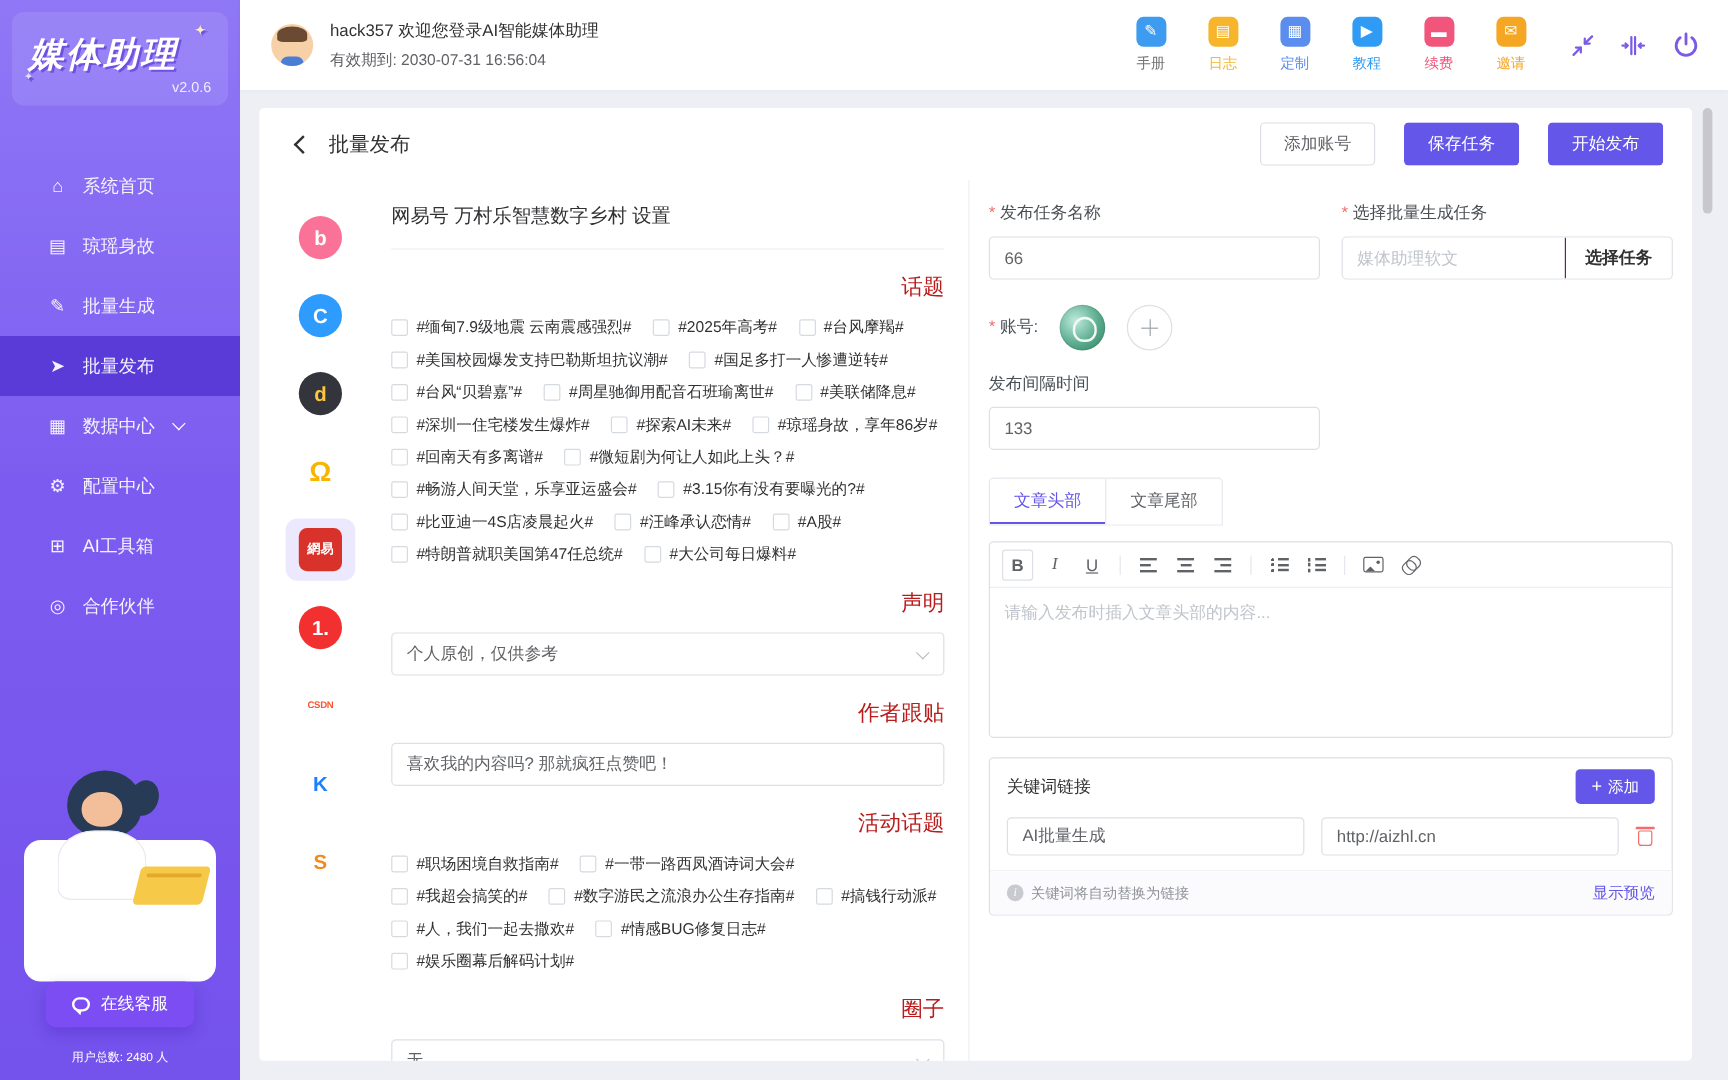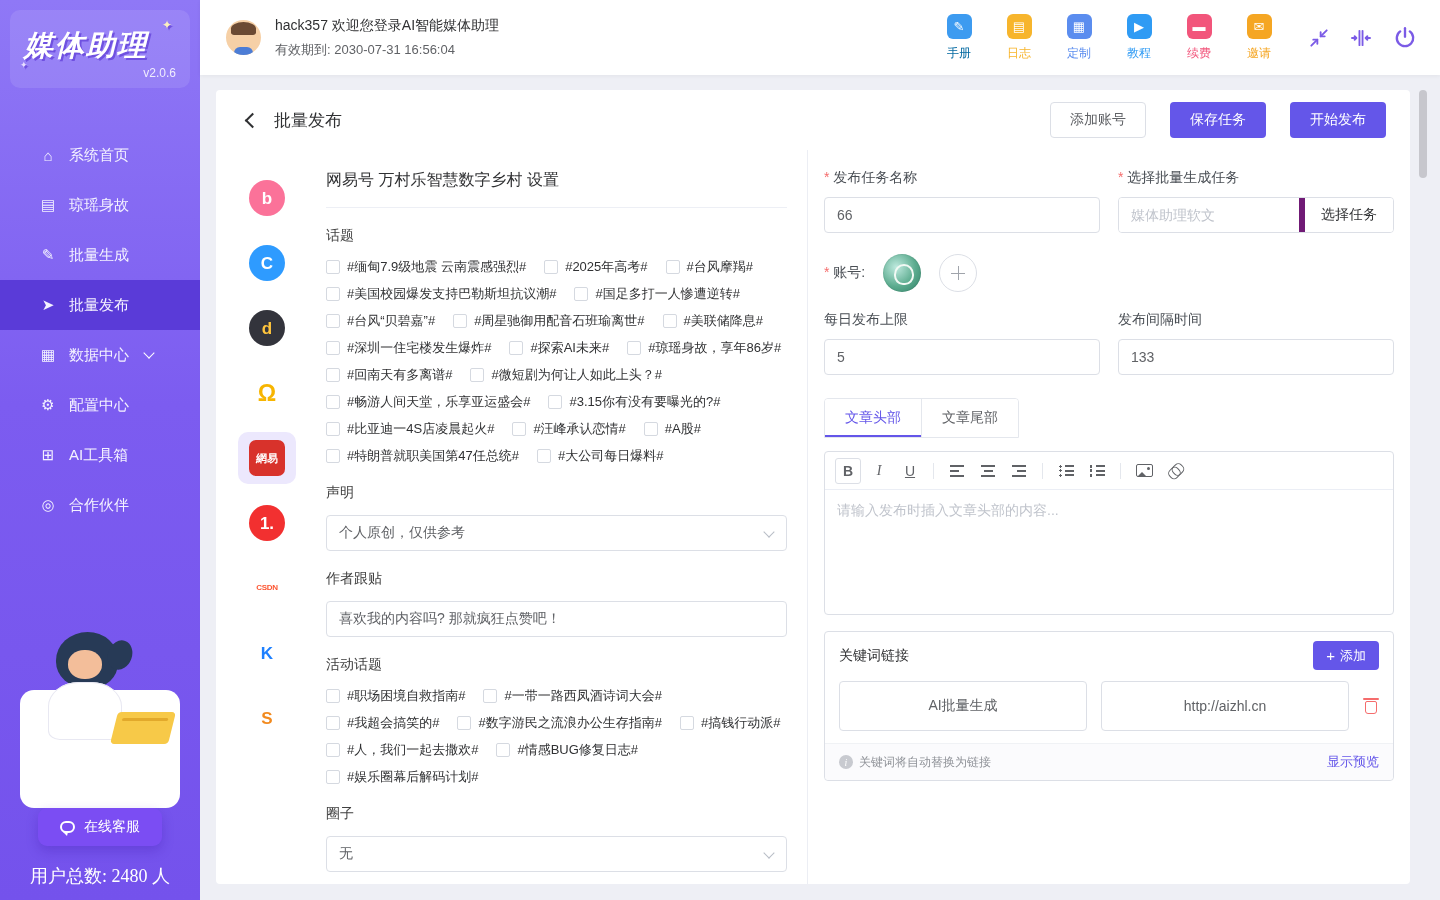--- a/index.html
+++ b/index.html
@@ -26,21 +26,21 @@
   .illus-card { position:absolute; left:4px; right:4px; bottom:-20px; height:118px; background:#fff; border-radius:14px; }
   .person-hair { position:absolute; left:40px; top:2px; width:62px; height:56px; background:#273A56; border-radius:52% 50% 44% 48%; }
   .person-bun { position:absolute; left:92px; top:10px; width:24px; height:30px; background:#273A56; border-radius:50%; transform:rotate(20deg); }
   .person-face { position:absolute; left:52px; top:20px; width:34px; height:29px; background:#F3BE9A; border-radius:48%; }
   .person-body { position:absolute; left:32px; top:52px; width:74px; height:58px; background:#fff; border-radius:42% 42% 16% 16%; box-shadow:inset 0 0 0 1px #E8E8F2; }
   .laptop { position:absolute; right:12px; top:82px; width:58px; height:32px; background:#F7C948; border-radius:4px; transform:skewX(-14deg); }
   .laptop::after { content:""; position:absolute; left:6px; top:6px; right:6px; height:3px; background:#E2A92B; border-radius:2px; }
   .service-btn { position:relative; display:inline-flex; align-items:center; gap:9px; background:#7B4DF3; height:38px; padding:0 22px; border-radius:9px; color:#fff; font-size:14px; border:none; cursor:pointer; box-shadow:0 5px 12px rgba(62,22,170,.28); margin-top:20px; font-family:inherit; }
   .chat-ic { width:15px; height:12px; border:2px solid #fff; border-radius:6px; position:relative; }
   .chat-ic::after { content:""; position:absolute; left:1px; bottom:-5px; border-left:4px solid transparent; border-right:1px solid transparent; border-top:4px solid #fff; }
-  .user-total { margin-top:18px; font-size:18px; color:#fff;font-family:Liberation Serif, serif; }
+  .user-total { margin-top:18px; font-size:10px; color:#fff; }
 
   
   .main { flex:1; display:flex; flex-direction:column; min-width:0; }
   .topbar { height:75px; background:#fff; display:flex; align-items:center; padding:0 22px 0 26px; box-shadow:0 1px 4px rgba(0,0,0,.05); position:relative; z-index:2; }
   .avatar { width:35px; height:35px; border-radius:50%; background:#F6D0A6; position:relative; overflow:hidden; flex-shrink:0; cursor:pointer; }
   .avatar::before { content:""; position:absolute; top:2px; left:5px; right:5px; height:13px; background:#6B4A33; border-radius:50% 50% 20% 20%; }
   .avatar::after { content:""; position:absolute; bottom:-2px; left:8px; right:8px; height:10px; background:#4C7DD6; border-radius:6px 6px 0 0; }
   .welcome-block { margin-left:14px; }
   .welcome-line { font-size:14px; color:#303133; }
   .expiry-line { font-size:13px; color:#606266; margin-top:6px; }
@@ -72,39 +72,39 @@
   .plat-wrap { width:58px; height:52px; display:flex; align-items:center; justify-content:center; border-radius:10px; cursor:pointer; }
   .plat-wrap.active { background:#ECE8FD;justify-content:center; }
   .plat { width:36px; height:36px; border-radius:50%; display:flex; align-items:center; justify-content:center; font-weight:700; font-size:17px; line-height:1; }
   .plat-wrap.square .plat { border-radius:7px; font-size:11px; letter-spacing:0; }
   .plat-wrap.sm .plat { font-size:8px; letter-spacing:-0.3px; }
   .plat-wrap.bell .plat { font-size:23px; }
 
   
   .panel-mid { width:502px; flex-shrink:0; border-right:1px solid #ECEEF4; padding:0 20px 20px; overflow:hidden; }
   .panel-title { font-size:16px; font-weight:500; color:#303133; padding:20px 0 16px; border-bottom:1px solid #EDEFF5; }
-  .section-label { font-size:14px; color:#404040; margin:19px 0 13px; }
+  .section-label { font-size:18px; color:#b91c1c; margin:19px 0 13px;text-align:right; }
   .topic-list { display:flex; flex-wrap:wrap; column-gap:18px; row-gap:9px; font-size:13px; color:#303133; }
   .topic { display:flex; align-items:center; cursor:pointer; }
   .cb { width:14px; height:14px; border:1px solid #D5D9E0; border-radius:2px; background:#fff; margin-right:7px; flex-shrink:0; }
   .topic-label { white-space:nowrap; }
   .select { height:36px; border:1px solid #DCDFE6; border-radius:4px; display:flex; align-items:center; padding:0 12px; font-size:14px; color:#606266; background:#fff; position:relative; cursor:pointer; }
   .sel-chev { position:absolute; right:13px; top:12px; width:8px; height:8px; border-right:1.5px solid #B8BDC6; border-bottom:1.5px solid #B8BDC6; transform:rotate(45deg); }
   .text-input { width:100%; height:36px; border:1px solid #DCDFE6; border-radius:4px; padding:0 12px; font-size:14px; color:#606266; font-family:inherit; outline:none; background:#fff; }
   .text-input::placeholder { color:#C0C4CC; }
 
   
   .panel-right { flex:1; min-width:0; padding:0 16px 16px; overflow:hidden; }
   .form-row { display:grid; grid-template-columns:1fr 1fr; column-gap:18px; margin-top:19px; }
   .form-label { font-size:14px; color:#4A4F55; margin-bottom:10px; }
   .req::before { content:"* "; color:#F56C6C; }
   .input-group { display:flex; border:1px solid #DCDFE6; border-radius:4px; overflow:hidden; height:36px; background:#fff; }
   .input-group input { flex:1; min-width:0; border:none; padding:0 12px; font-size:14px; color:#606266; outline:none; font-family:inherit; }
   .input-group input::placeholder { color:#C0C4CC; }
-  .group-btn { border:none; border-left:6px solid #701a75; background:#fff; padding:0 16px; font-size:14px; color:#303133; font-weight:400; cursor:pointer; font-family:inherit; }
+  .group-btn { border:none; border-left:1px solid #701a75; background:#fff; padding:0 16px; font-size:14px; color:#303133; font-weight:700; cursor:pointer; font-family:inherit; }
   .account-row { display:flex; align-items:center; gap:18px; margin-top:21px; }
   .account-row .form-label { margin-bottom:0; }
   .avatar-acc { width:38px; height:38px; border-radius:50%; background:radial-gradient(circle at 35% 35%, #BFEADF 0%, #5BAB8E 55%, #2E7D64 100%); position:relative; cursor:pointer; box-shadow:inset 0 0 0 1px rgba(0,0,0,.06); }
   .avatar-acc::after { content:""; position:absolute; left:11px; top:10px; width:16px; height:17px; border:2px solid #F2F9F4; border-radius:50% 50% 45% 45%; }
   .plus-btn { width:38px; height:38px; border-radius:50%; border:1px solid #DCDFE6; background:#fff; position:relative; cursor:pointer; }
   .plus-btn::before, .plus-btn::after { content:""; position:absolute; background:#A0A4AB; }
   .plus-btn::before { left:11px; top:17.5px; width:14px; height:1.6px; }
   .plus-btn::after { left:17.5px; top:11px; width:1.6px; height:14px; }
 
   .tabs { display:flex; margin-top:23px; border:1px solid #E4E7ED; border-radius:4px 4px 0 0; width:max-content; overflow:hidden; }
@@ -139,21 +139,21 @@
   .i-link::before, .i-link::after { content:""; position:absolute; top:0; width:10px; height:9px; border:1.5px solid #606266; border-radius:4.5px; }
   .i-link::before { left:0; } .i-link::after { right:0; }
   .editor-body { height:124px; padding:12px; font-size:14px; color:#C0C4CC; cursor:text; }
 
   .kw-box { border:1px solid #DCDFE6; border-radius:4px; margin-top:16px; }
   .kw-head { display:flex; align-items:center; justify-content:space-between; padding:9px 14px; }
   .kw-title { font-size:14px; color:#303133; }
   .btn-add { background:#6456E9; color:#fff; height:29px; border-radius:4px; padding:0 13px; font-size:13px; display:flex; align-items:center; border:none; cursor:pointer; font-family:inherit; }
   .btn-add::before { content:"+"; font-size:15px; margin-right:5px; line-height:1; }
   .kw-row { display:flex; align-items:center; gap:14px; padding:2px 14px 12px; }
-  .kw-row .text-input { height:50px; flex:1;text-align:center; }
+  .kw-row .text-input { height:32px; flex:1; }
   .trash { width:16px; height:18px; position:relative; cursor:pointer; flex-shrink:0; }
   .trash::before { content:""; position:absolute; left:2px; right:2px; top:4px; bottom:1px; border:1.5px solid #F56C6C; border-radius:2px 2px 3px 3px; }
   .trash::after { content:""; position:absolute; left:0; right:0; top:1px; height:1.6px; background:#F56C6C; border-radius:1px; }
   .kw-foot { display:flex; align-items:center; justify-content:space-between; padding:9px 14px; border-top:1px solid #F0F2F5; background:#FBFBFD; border-radius:0 0 4px 4px; }
   .kw-note { font-size:12px; color:#909399; display:flex; align-items:center; gap:6px; }
   .info-ic { width:14px; height:14px; border-radius:50%; background:#C8CAD0; color:#fff; font-size:10px; display:flex; align-items:center; justify-content:center; flex-shrink:0; }
   .info-ic::after { content:"i"; font-style:italic; font-family:"Liberation Serif", serif; }
   .preview-link { font-size:13px; color:#6456E9; cursor:pointer; }
 </style>
 </head>
@@ -238,21 +238,21 @@
     <header class="topbar">
       <div class="avatar"></div>
       <div class="welcome-block">
         <div class="welcome-line">hack357 欢迎您登录AI智能媒体助理</div>
         <div class="expiry-line">有效期到:  2030-07-31 16:56:04</div>
       </div>
       <div class="header-actions">
 
           <div class="h-action">
             <span class="h-ic" style="background: rgb(61, 155, 240);">✎</span>
-            <span class="h-lb" style="color: #0369a1;">手册</span>
+            <span class="h-lb" style="color: #737373;">手册</span>
           </div>
 
           <div class="h-action">
             <span class="h-ic" style="background: rgb(247, 181, 44);">▤</span>
             <span class="h-lb" style="color: rgb(247, 181, 44);">日志</span>
           </div>
 
           <div class="h-action">
             <span class="h-ic" style="background: rgb(91, 141, 239);">▦</span>
             <span class="h-lb" style="color: rgb(91, 141, 239);">定制</span>
@@ -538,24 +538,20 @@
               </div>
             </div>
 
             <div class="account-row">
               <span class="form-label req">账号:</span>
               <span class="avatar-acc"></span>
               <span class="plus-btn"></span>
             </div>
 
             <div class="form-row">
-              <div>
-                <div class="form-label">每日发布上限</div>
-                <input class="text-input" value="5" style="">
-              </div>
               <div>
                 <div class="form-label">发布间隔时间</div>
                 <input class="text-input" value="133" style="">
               </div>
             </div>
 
             <div class="tabs">
 
                 <div class="tab active">
                   <span>文章头部</span>

